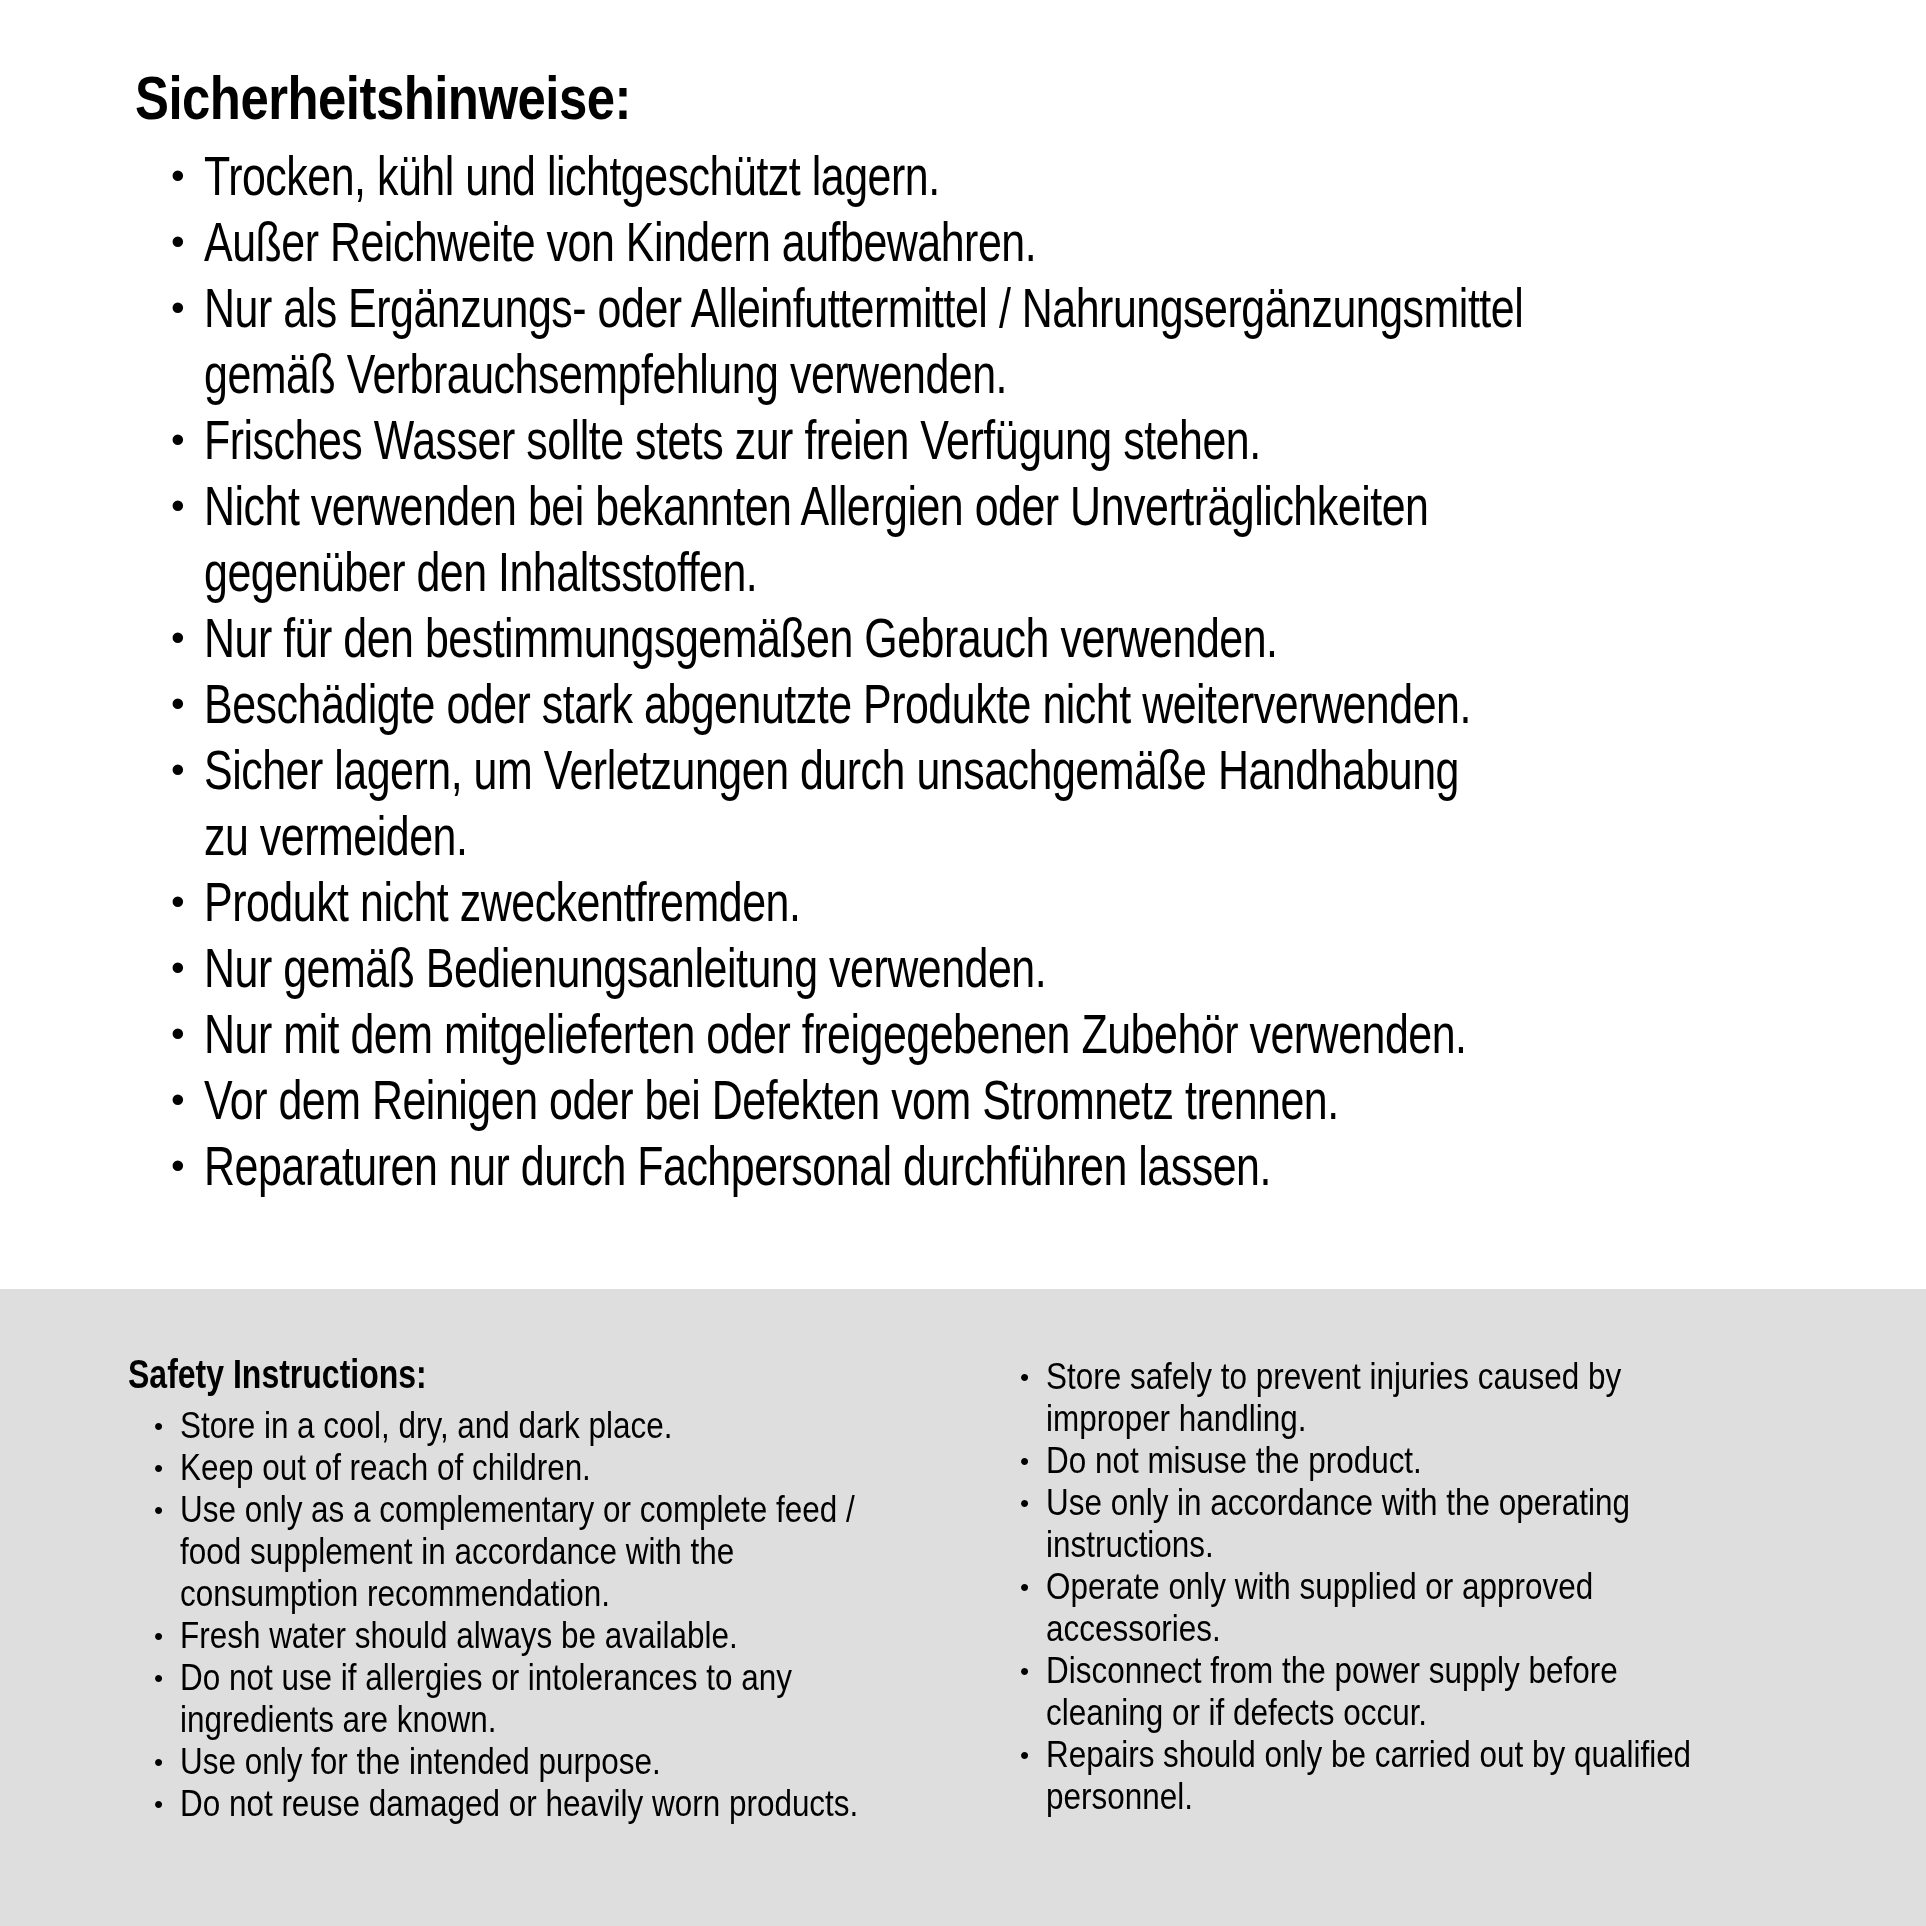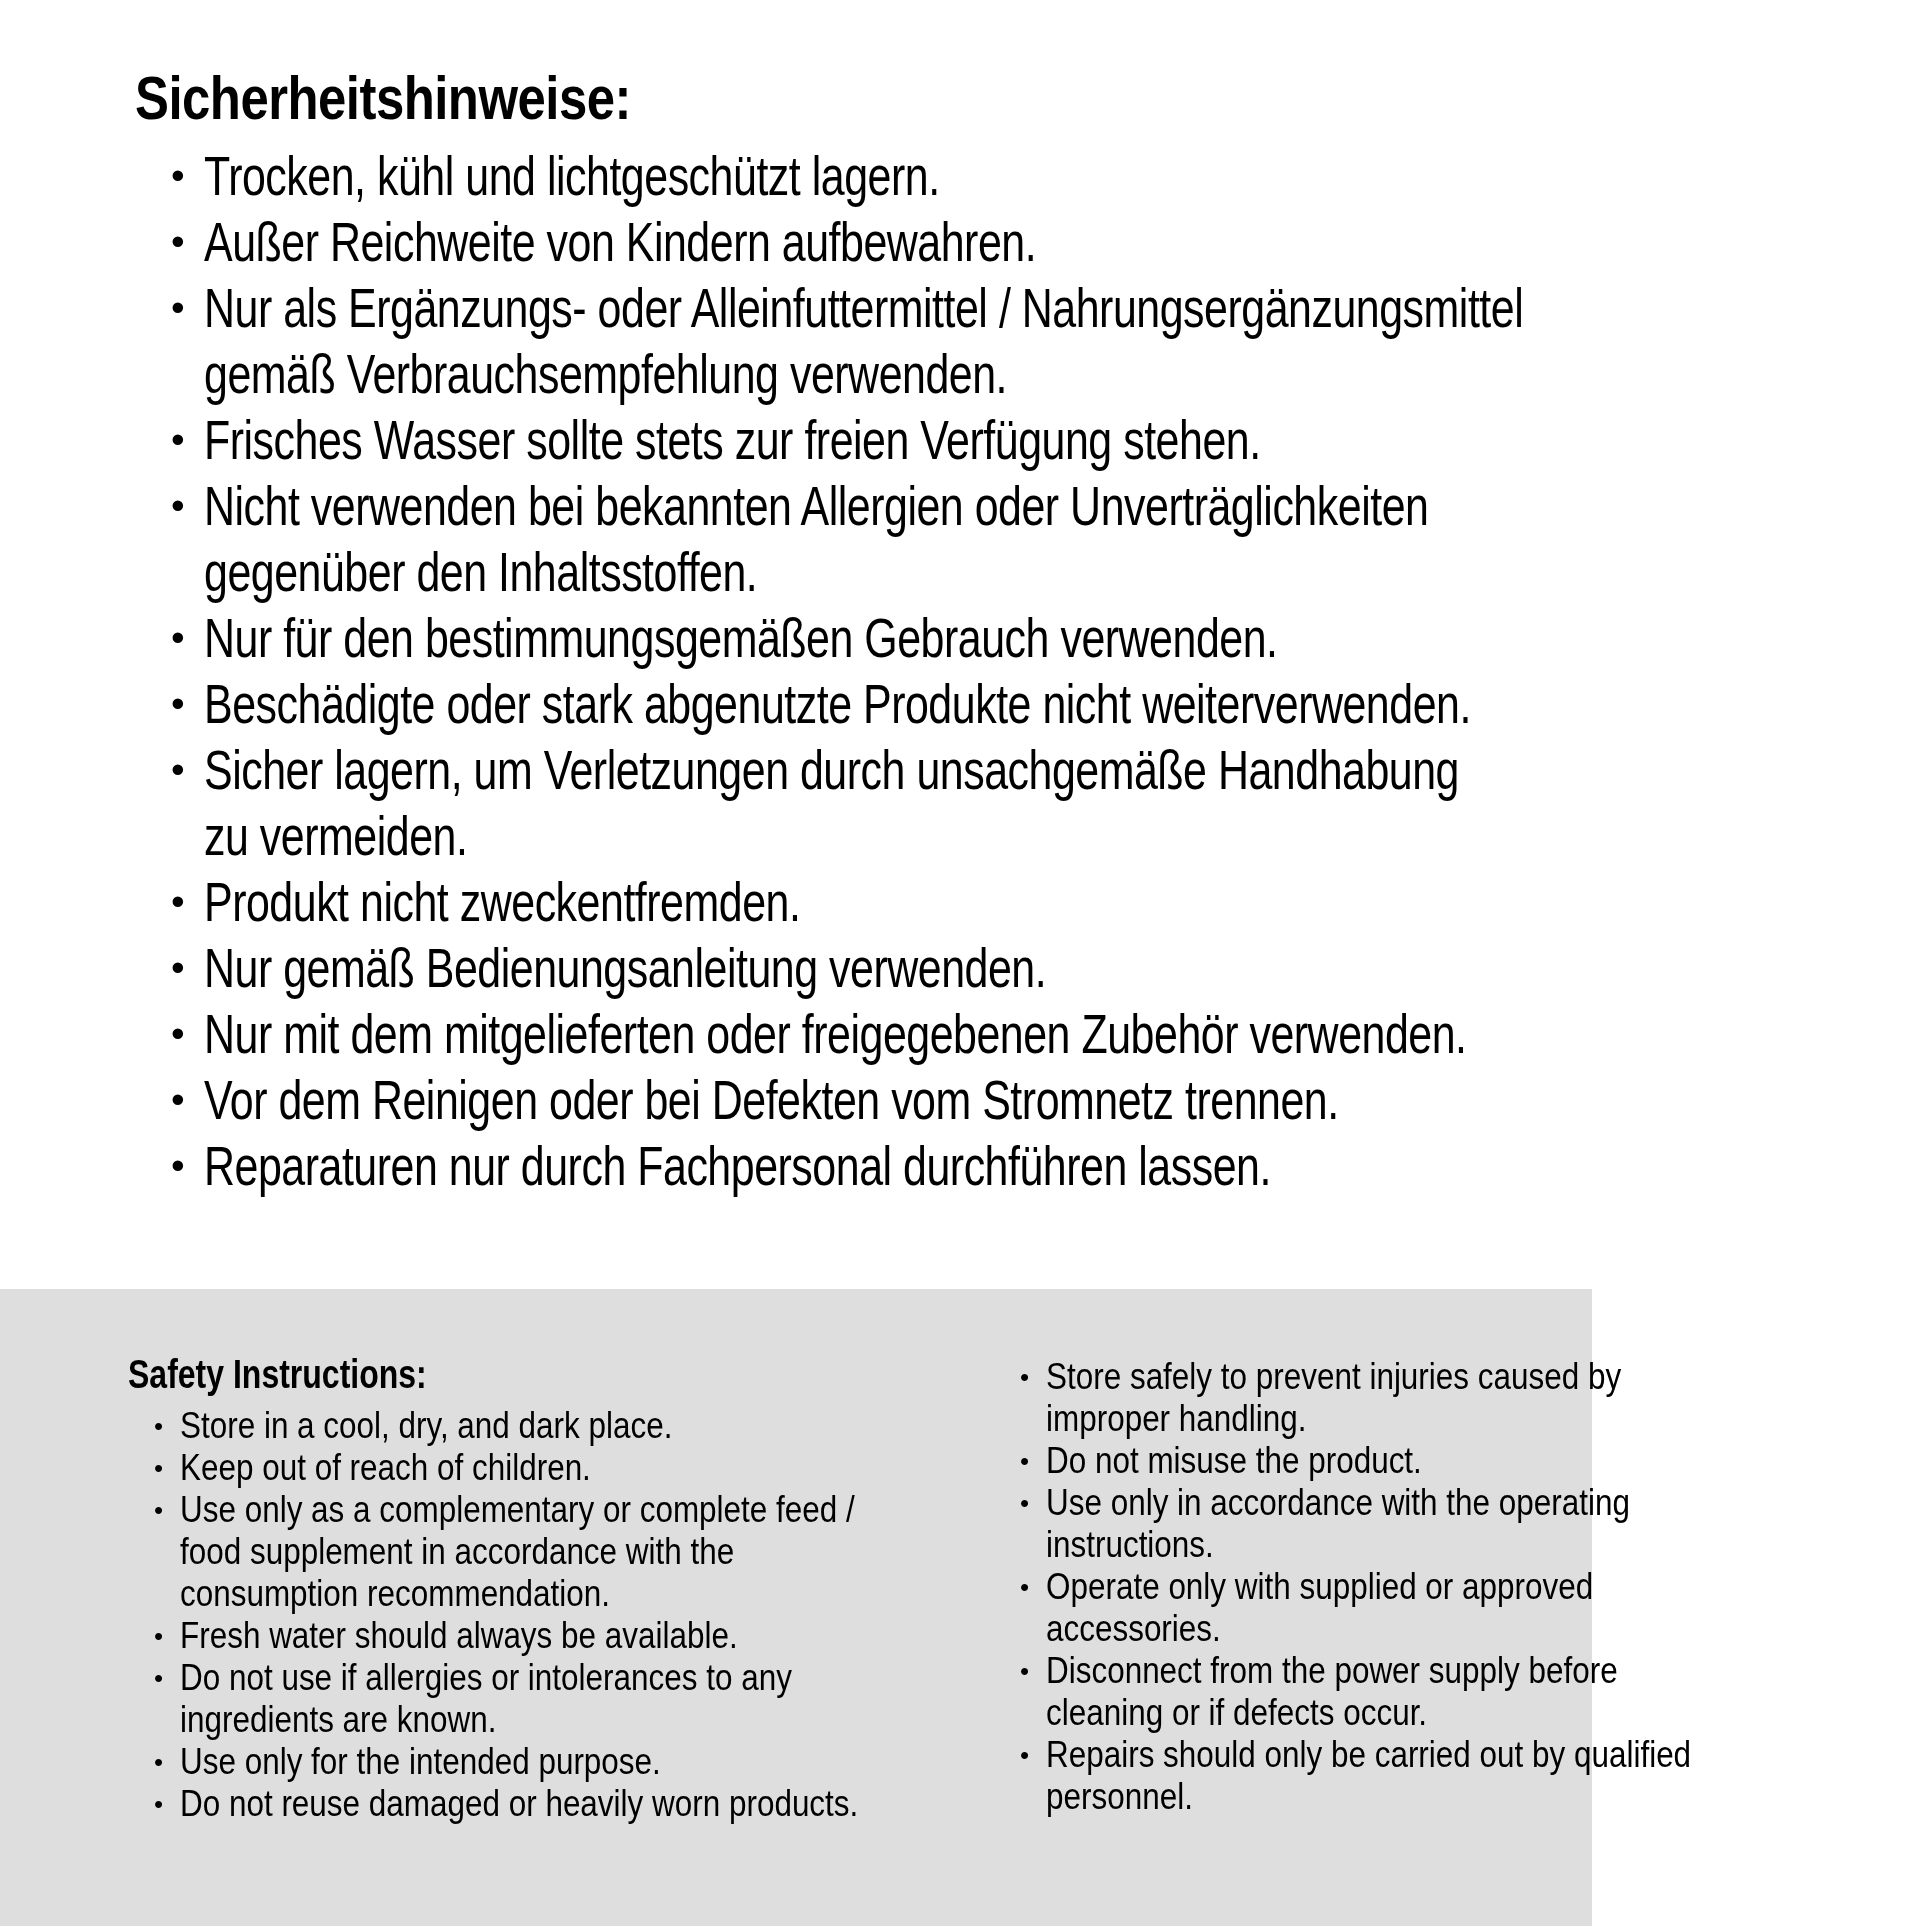--- a/index.html
+++ b/index.html
@@ -27,21 +27,21 @@
   }
   .de-list .txt {
     font-size: 55px; line-height: 66px; letter-spacing: -0.6px;
     white-space: pre-line;
     transform: scaleX(0.78); transform-origin: 0 0;
   }
 
   
   .en-section {
     position: absolute; left: 0; top: 1289px;
-    width: 1592px; height: 638px;
+    width: 1926px; height: 638px;
     background: #dedede;
   }
   .en-col { position: absolute; }
   .en-col-left  { left: 128px; top: 64px;  width: 873px; }
   .en-col-right { left: 1020px; top: 67px; width: 899px; }
   .en-heading {
     font-size: 40px; font-weight: 700; line-height: 42px;
     white-space: nowrap;
     transform: scaleX(0.80); transform-origin: 0 0;
   }

